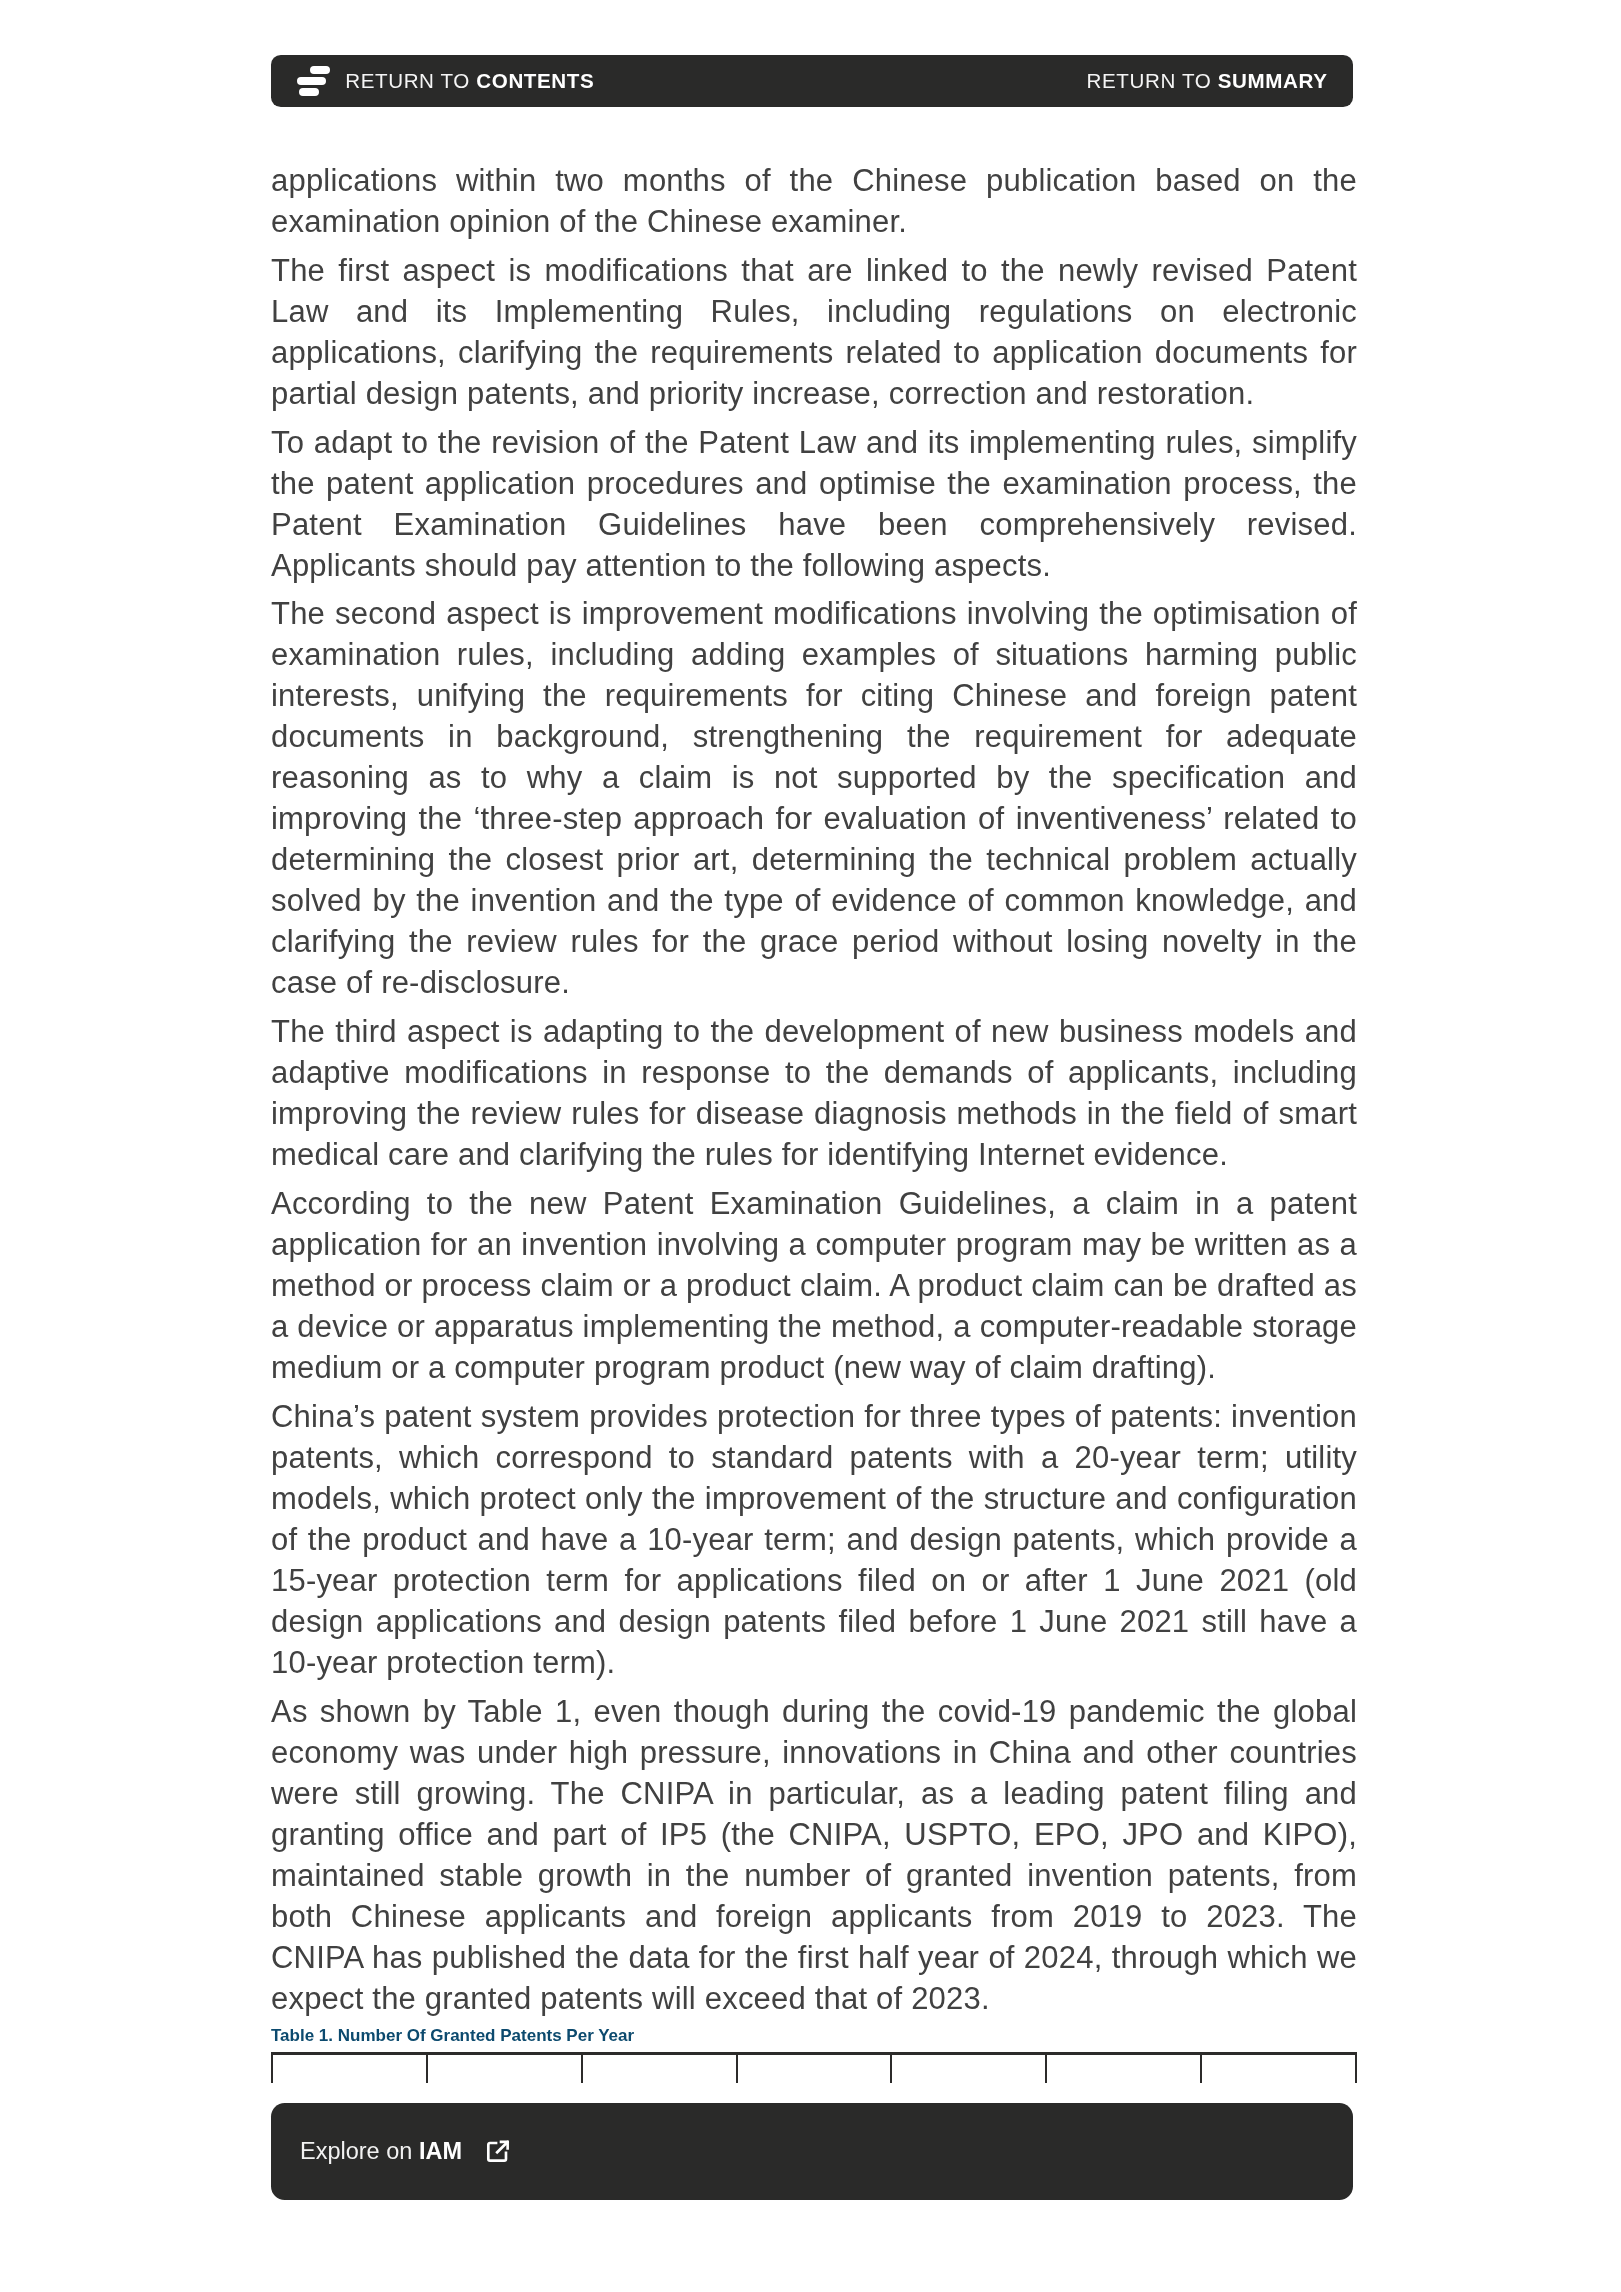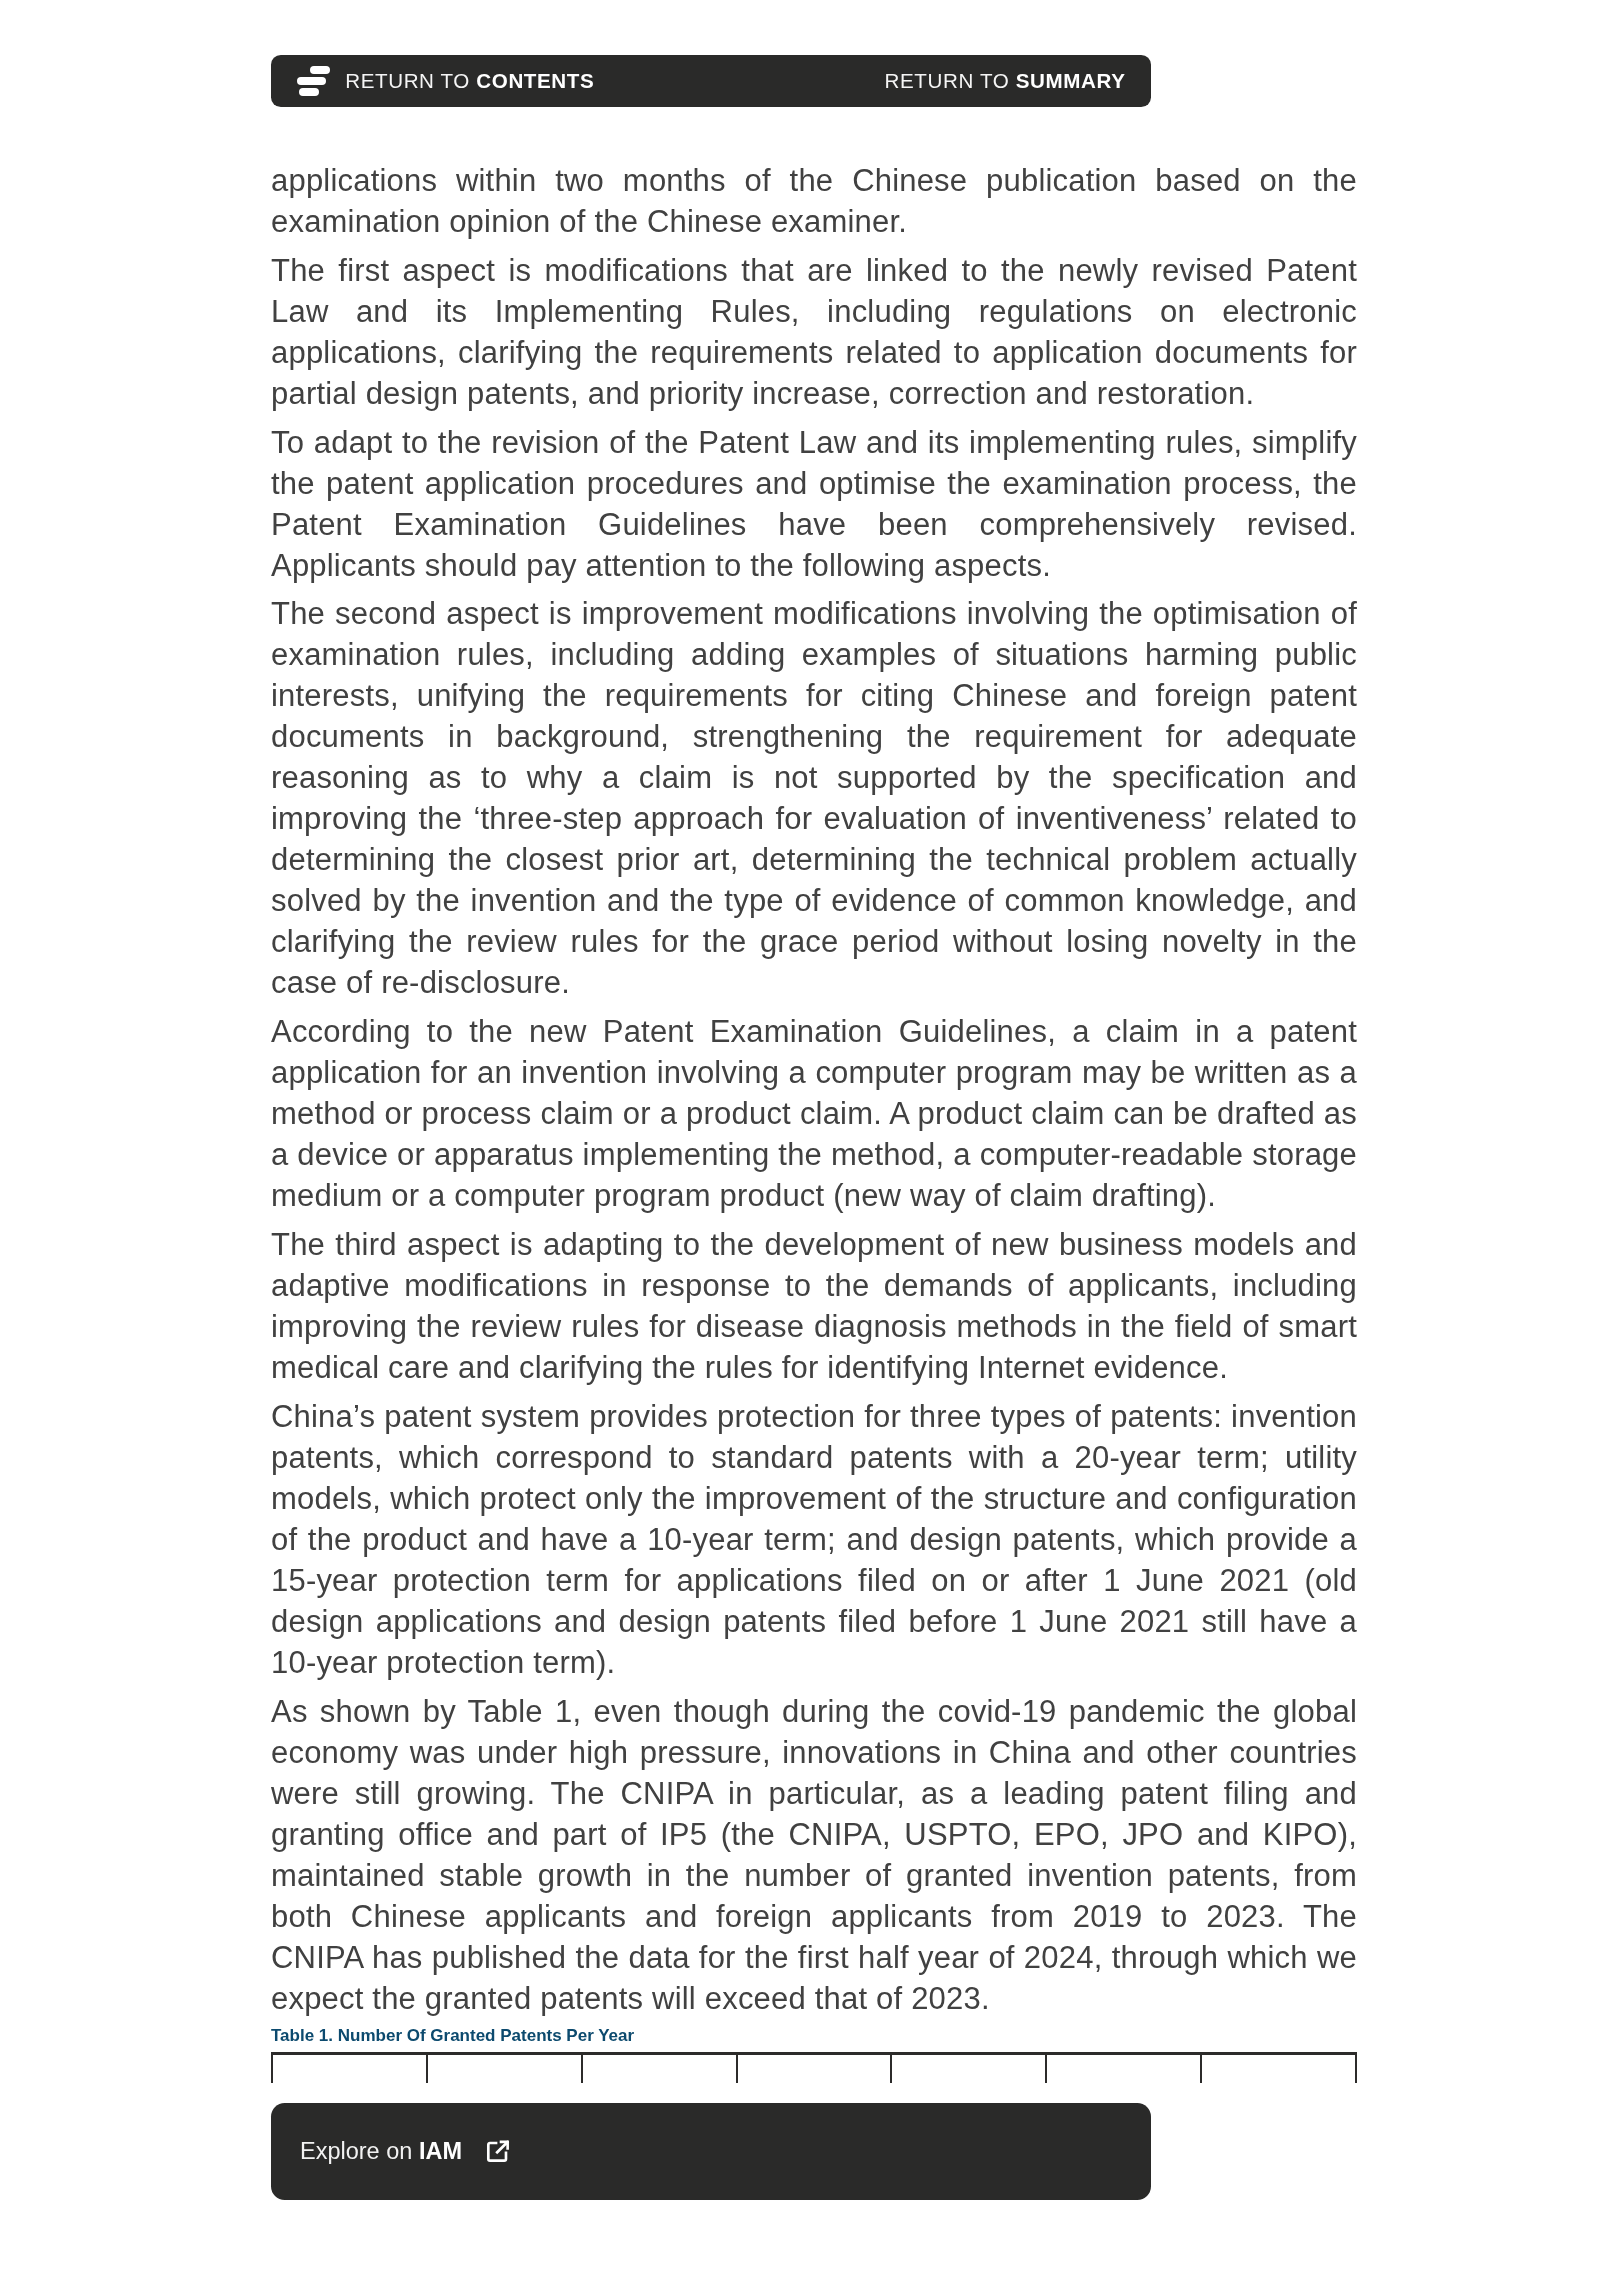--- a/index.html
+++ b/index.html
@@ -1,20 +1,20 @@
 <!DOCTYPE html>
 <html><head>
 <meta charset="utf-8">
 <style>
   html,body{margin:0;padding:0;background:#ffffff;}
   .page{position:relative;width:1621px;height:2293px;background:#ffffff;overflow:hidden;
         font-family:"Liberation Sans", sans-serif;}
 
   
-  .bar{position:absolute;left:271px;width:880px;background:#2a2a29;color:#ffffff;
+  .bar{position:absolute;left:271px;width:1082px;background:#2a2a29;color:#ffffff;
        box-sizing:border-box;display:flex;align-items:center;justify-content:space-between;}
   .header-bar{top:55px;height:52px;border-radius:9.8px;padding:0 25.5px;}
   .footer-bar{top:2103px;height:97px;border-radius:13.7px;padding:0 29px;}
 
   .bar-group{display:flex;align-items:center;gap:15.7px;cursor:pointer;}
   .bar-text{font-size:20.6px;letter-spacing:0.6px;color:#f5f5f5;white-space:nowrap;}
   .bar-text b{font-weight:700;color:#ffffff;}
 
   
   .iam-logo{display:flex;flex-direction:column;gap:2.9px;width:33px;}
@@ -60,22 +60,22 @@
       <span class="bar-text"><span>RETURN TO </span><b>SUMMARY</b></span>
     </div>
   </div>
 
   <div class="content">
     <p>applications within two months of the Chinese publication based on the examination opinion of the Chinese examiner.</p>
 
     <p>The first aspect is modifications that are linked to the newly revised Patent Law and its Implementing Rules, including regulations on electronic applications, clarifying the requirements related to application documents for partial design patents, and priority increase, correction and restoration.</p>
     <p>To adapt to the revision of the Patent Law and its implementing rules, simplify the patent application procedures and optimise the examination process, the Patent Examination Guidelines have been comprehensively revised. Applicants should pay attention to the following aspects.</p>
     <p>The second aspect is improvement modifications involving the optimisation of examination rules, including adding examples of situations harming public interests, unifying the requirements for citing Chinese and foreign patent documents in background, strengthening the requirement for adequate reasoning as to why a claim is not supported by the specification and improving the ‘three-step approach for evaluation of inventiveness’ related to determining the closest prior art, determining the technical problem actually solved by the invention and the type of evidence of common knowledge, and clarifying the review rules for the grace period without losing novelty in the case of re-disclosure.</p>
+    <p>The third aspect is adapting to the development of new business models and adaptive modifications in response to the demands of applicants, including improving the review rules for disease diagnosis methods in the field of smart medical care and clarifying the rules for identifying Internet evidence.</p>
     <p>According to the new Patent Examination Guidelines, a claim in a patent application for an invention involving a computer program may be written as a method or process claim or a product claim. A product claim can be drafted as a device or apparatus implementing the method, a computer-readable storage medium or a computer program product (new way of claim drafting).</p>
-    <p>The third aspect is adapting to the development of new business models and adaptive modifications in response to the demands of applicants, including improving the review rules for disease diagnosis methods in the field of smart medical care and clarifying the rules for identifying Internet evidence.</p>
 
     <p>China’s patent system provides protection for three types of patents: invention patents, which correspond to standard patents with a 20-year term; utility models, which protect only the improvement of the structure and configuration of the product and have a 10-year term; and design patents, which provide a 15-year protection term for applications filed on or after 1 June 2021 (old design applications and design patents filed before 1 June 2021 still have a 10-year protection term).</p>
     <p>As shown by Table 1, even though during the covid-19 pandemic the global economy was under high pressure, innovations in China and other countries were still growing. The CNIPA in particular, as a leading patent filing and granting office and part of IP5 (the CNIPA, USPTO, EPO, JPO and KIPO), maintained stable growth in the number of granted invention patents, from both Chinese applicants and foreign applicants from 2019 to 2023. The CNIPA has published the data for the first half year of 2024, through which we expect the granted patents will exceed that of 2023.</p>
 
     <div class="table-caption">Table 1. Number Of Granted Patents Per Year</div>
     <div class="table-skeleton">
         <div class="tcell"></div>
         <div class="tcell"></div>
         <div class="tcell"></div>
         <div class="tcell"></div>

